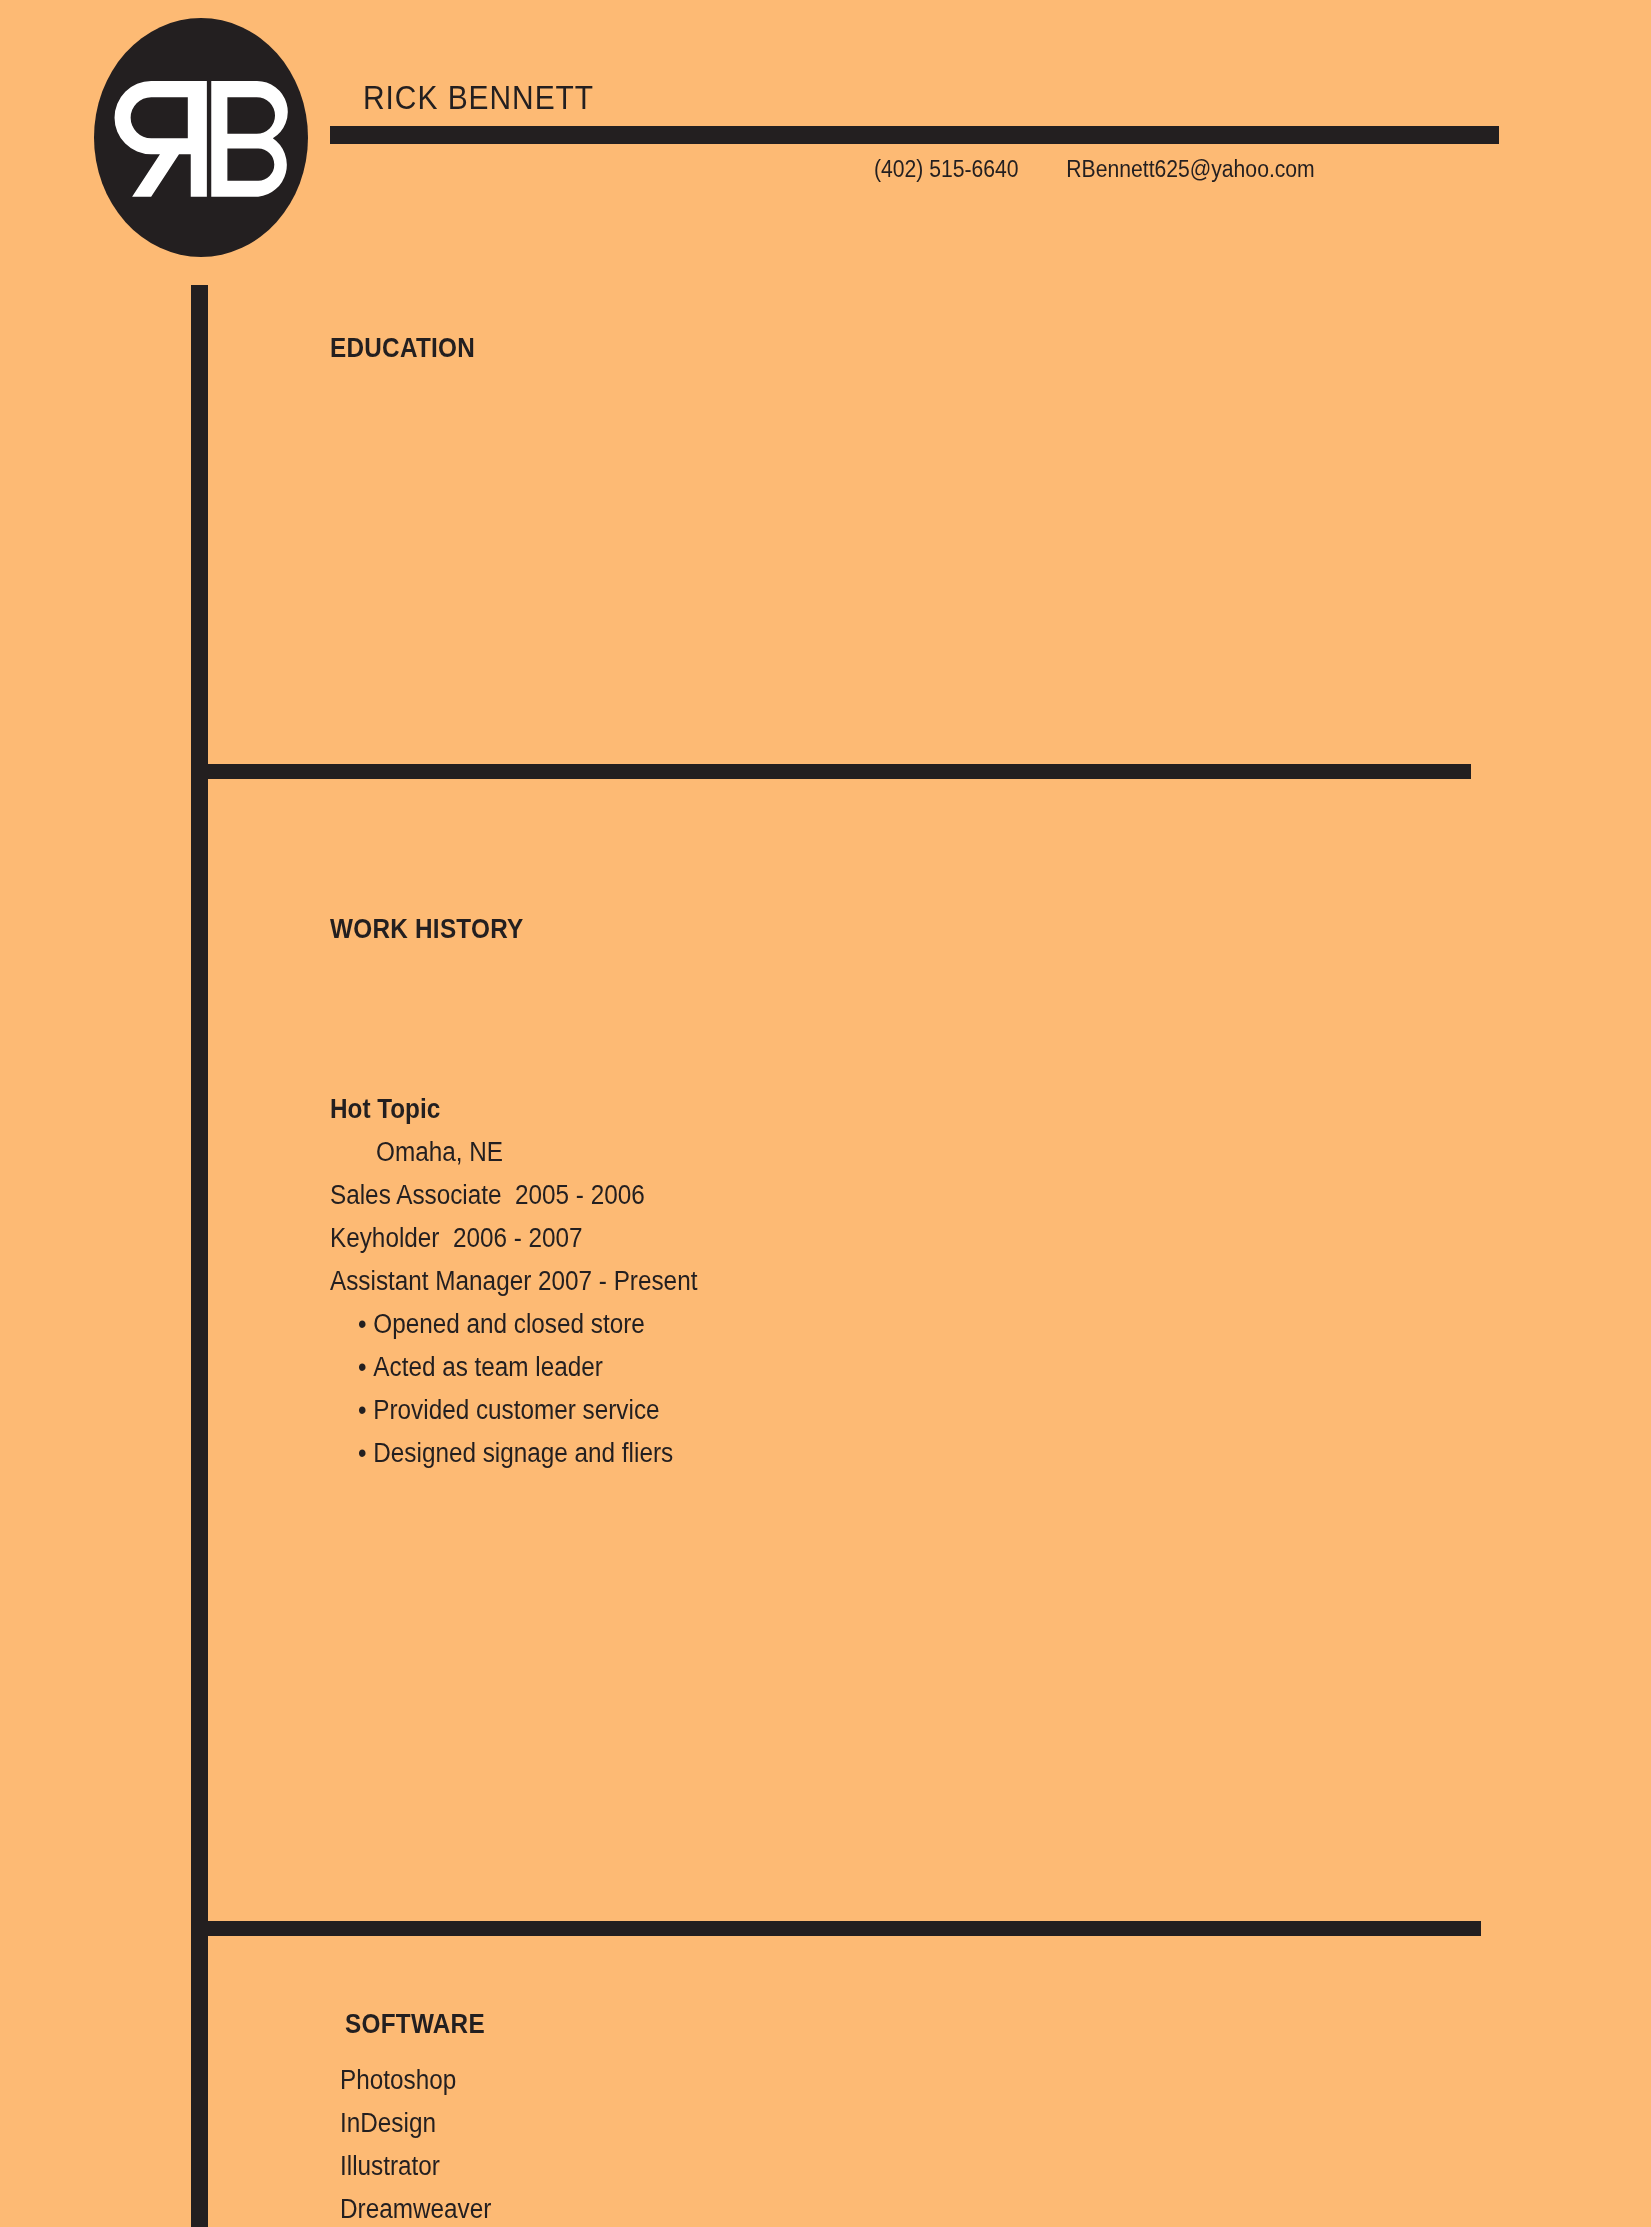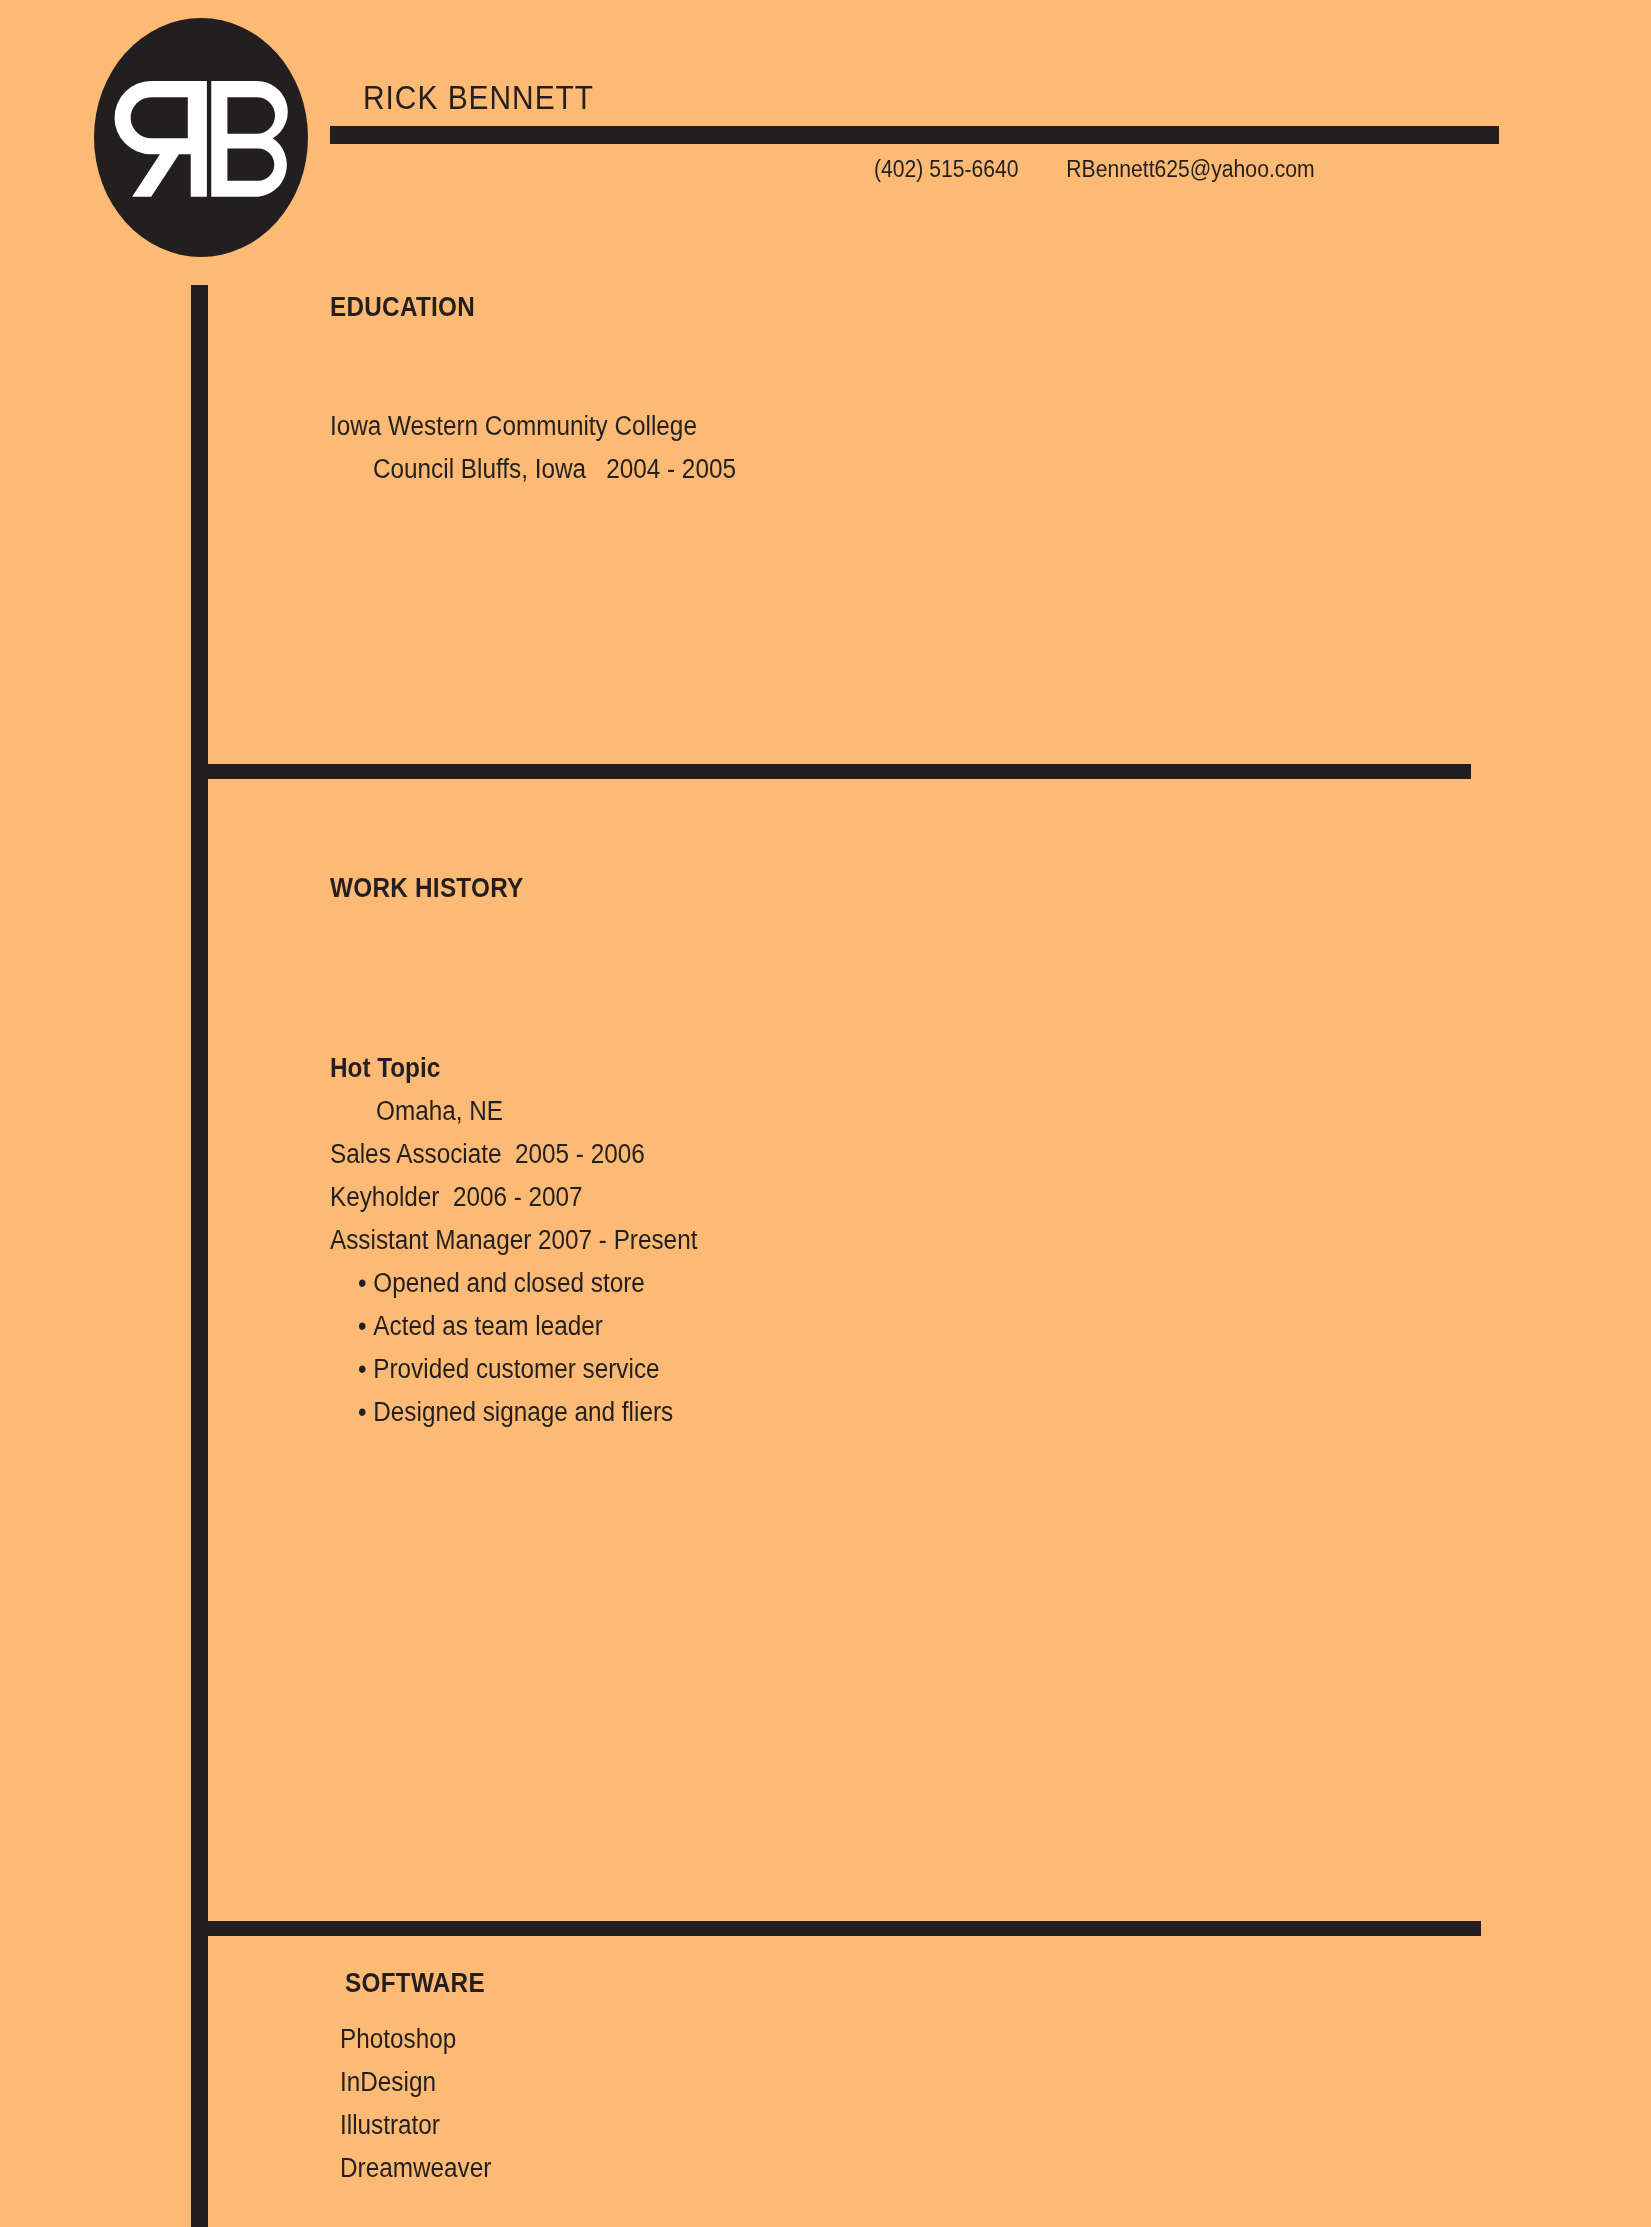--- a/index.html
+++ b/index.html
@@ -69,20 +69,21 @@
     transform: scaleX(0.9);
     transform-origin: left top;
   }
   .contact-row .sep { display: inline-block; width: 53px; }
 
   
   .section {
     position: absolute;
     left: 0;
     width: 1511px;
+    margin-top: 41px;
   }
   .section-title {
     font-size: 27px;
     font-weight: bold;
     letter-spacing: 0.3px;
     color: #231f20;
     white-space: nowrap;
     transform: scaleX(0.9);
     transform-origin: left top;
   }
@@ -151,24 +152,20 @@
 
   <div class="spine"></div>
 
   <div class="section" id="education-section">
     <div class="section-title ind-0">EDUCATION</div>
     <div class="gap-md"></div>
 
 
     <div class="gap-md"></div>
 
-    <div>
-      <div class="line ind-0">Iowa Western Community College</div>
-      <div class="line ind-1">Council Bluffs, Iowa   2004 - 2005</div>
-    </div>
   </div>
 
   <div class="rule rule-education"></div>
 
   <div class="section" id="work-section">
     <div class="section-title ind-0">WORK HISTORY</div>
 
     <div class="gap-lg"></div>
 
 

